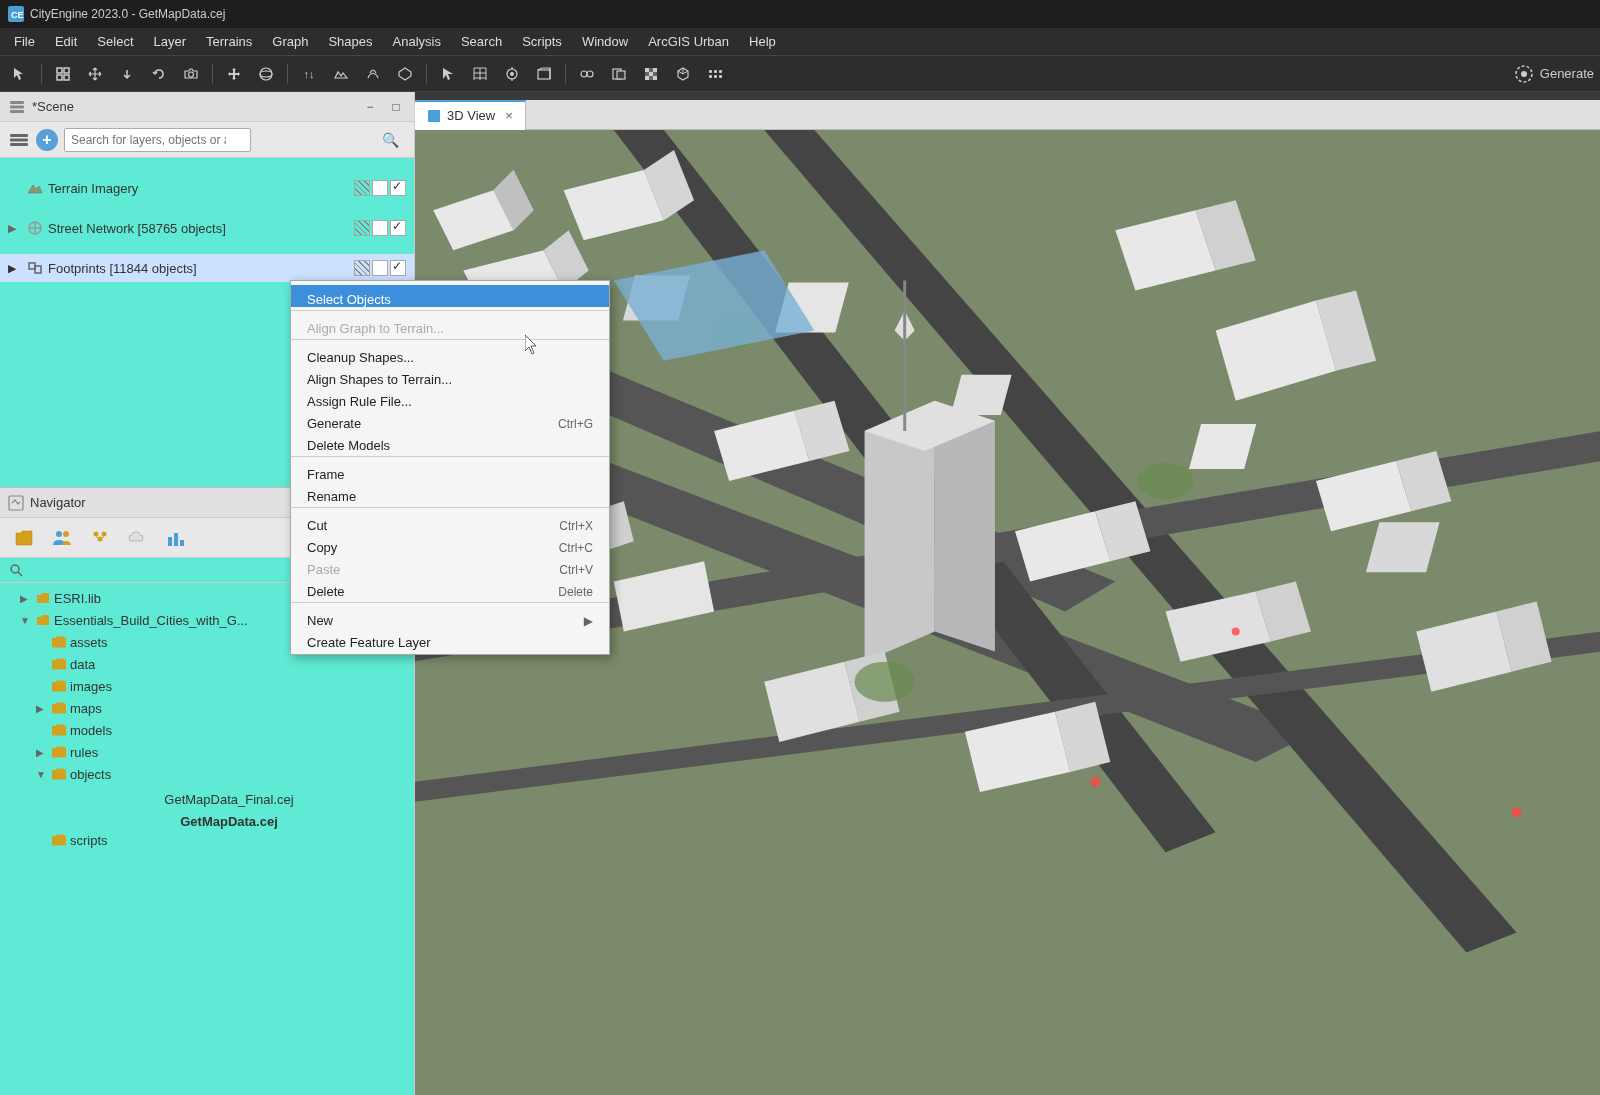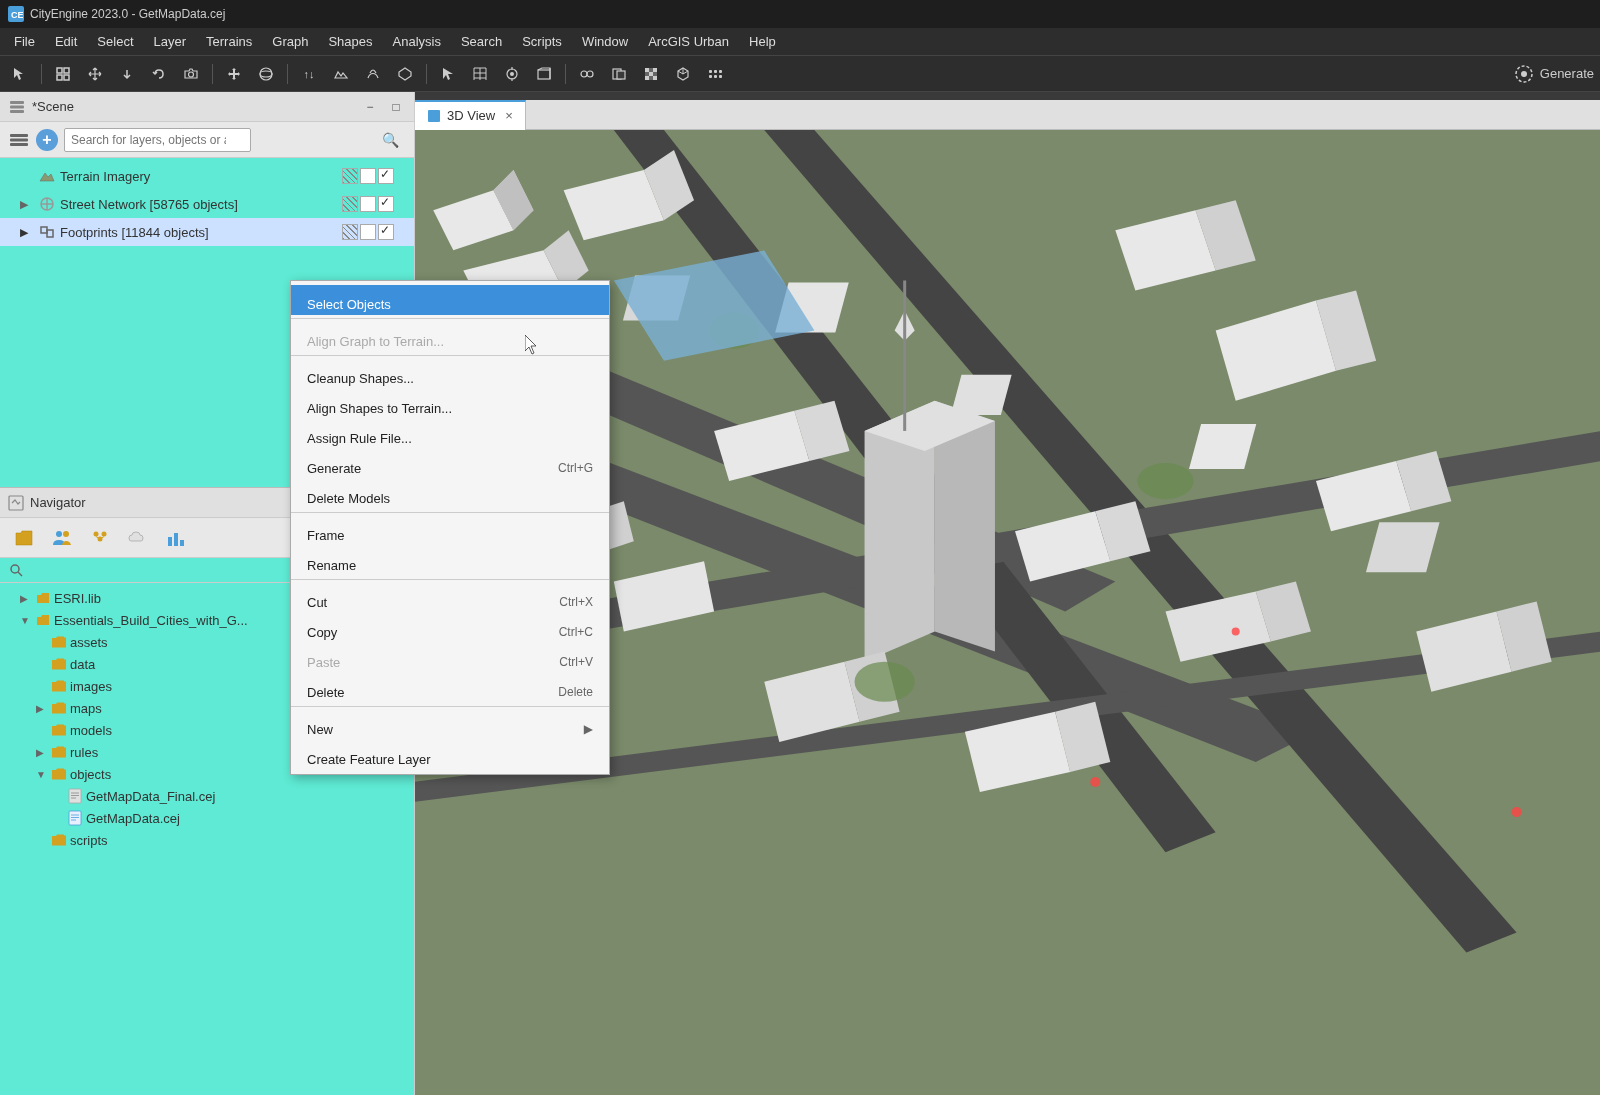--- a/index.html
+++ b/index.html
@@ -151,25 +151,26 @@
 
     .layer-list {
       flex: 1;
       overflow-y: auto;
       padding: 4px 0;
     }
     .layer-item {
       height: 28px;
       display: flex;
       align-items: center;
-      padding: 0 20px;
+      padding: 0 8px;
       gap: 4px;
       cursor: pointer;
       color: #333;
       font-size: 13px;
+      margin-top: 12px;
     }
     .layer-item.highlighted { background: #cce0ff; }
     .layer-expand { width: 14px; color: #666; font-size: 11px; }
     .layer-name { flex: 1; }
     .layer-controls { display: flex; gap: 2px; align-items: center; }
     .layer-check { width: 16px; height: 16px; border: 1px solid #aaa; background: white; display: inline-block; position: relative; }
     .layer-check.checked::after { content: '✓'; position: absolute; top: -2px; left: 1px; font-size: 12px; color: #333; }
     .layer-hatch { width: 16px; height: 16px; background: repeating-linear-gradient(45deg, #888, #888 1px, transparent 1px, transparent 4px); border: 1px solid #aaa; }
 
     
@@ -284,44 +285,44 @@
       left: 290px;
       top: 280px;
       width: 320px;
       background: #f5f5f5;
       border: 1px solid #aaa;
       box-shadow: 3px 3px 10px rgba(0,0,0,0.3);
       z-index: 1000;
       padding: 4px 0;
     }
     .ctx-item {
-      height: 30px;
-      display: flex;
-      align-items: flex-start;
-      padding: 12px 16px;
+      height: 22px;
+      display: flex;
+      align-items: flex-end;
+      padding: 0 16px;
       cursor: pointer;
       color: #222;
       font-size: 13px;
       justify-content: space-between;
     }
     .ctx-item.highlighted { background: #3c8fda; color: white; }
     .ctx-item.disabled { color: #aaa; cursor: default; }
     .ctx-separator {
       height: 1px;
       background: #ccc;
       margin: 3px 0;
     }
     .ctx-shortcut { color: #666; font-size: 12px; }
     .ctx-item.highlighted .ctx-shortcut { color: #cce; }
     .ctx-arrow { font-size: 12px; color: #666; }
 
     
     .indent-1 { padding-left: 20px; }
     .indent-2 { padding-left: 36px; }
-    .indent-3 { padding-left: 52px; }
+    .indent-3 { padding-left: 52px; flex-direction: column; }
 
     
     .scene-search-container {
       position: relative;
       flex: 1;
     }
 
     
     .cursor-pointer {
       position: absolute;
@@ -743,21 +744,21 @@
         </div>
 
         <div class="tree-item indent-3 active">
           <span class="tree-expand"></span>
           <svg width="16" height="16" viewBox="0 0 16 16">
             <rect x="2" y="1" width="12" height="14" fill="#e8f0ff" stroke="#4a9eda" stroke-width="0.8" rx="1"></rect>
             <line x1="4" y1="5" x2="12" y2="5" stroke="#4a9eda" stroke-width="0.8"></line>
             <line x1="4" y1="7.5" x2="12" y2="7.5" stroke="#4a9eda" stroke-width="0.8"></line>
             <line x1="4" y1="10" x2="9" y2="10" stroke="#4a9eda" stroke-width="0.8"></line>
           </svg>
-          <span style="font-weight:normal;">GetMapData.cej</span>
+          <span style="font-weight:bold;">GetMapData.cej</span>
         </div>
 
         <div class="tree-item indent-2">
           <span class="tree-expand"></span>
           <svg width="16" height="16" viewBox="0 0 16 16">
             <path d="M1,4 L5,4 L6,2.5 L13,2.5 L13,3.5 L15,3.5 L15,13.5 L1,13.5 Z" fill="#d4a020"></path>
           </svg>
           <span>scripts</span>
         </div>
       </div>

